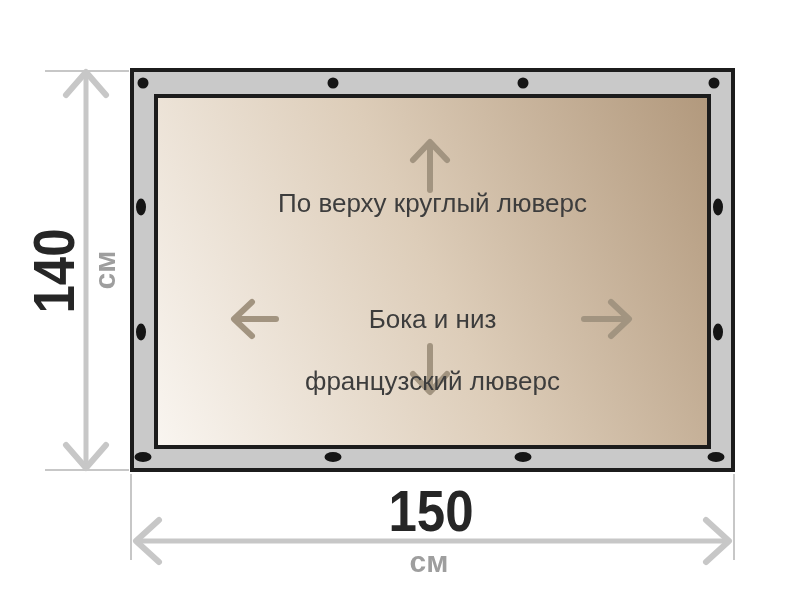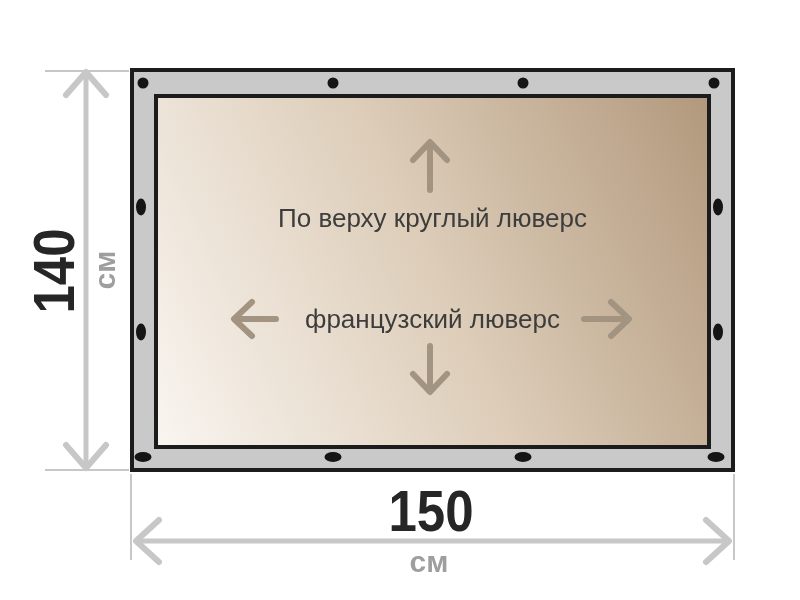--- a/index.html
+++ b/index.html
@@ -45,21 +45,21 @@
     stroke: var(--arrow-tan, #a29480); fill: none;
     stroke-width: 6; stroke-linecap: round; stroke-linejoin: round;
   }
   .note {
     position: absolute; left: 154px; width: 557px;
     text-align: center;
     color: var(--text-dark, #3d3d3d);
     font-size: 26px; line-height: 31px;
     white-space: pre-line;
   }
-  .note.top { top: 203px; }
+  .note.top { top: 188px; }
   .note.center { top: 273px; }
   .dim-num {
     position: absolute;
     color: var(--num-dark, #262626);
     font-size: 58px; font-weight: bold;
     white-space: nowrap; line-height: 1;
   }
   .dim-unit {
     position: absolute;
     color: var(--unit-gray, #9e9e9e);
@@ -122,20 +122,21 @@
       <polyline points="252,302 234,319 252,336"></polyline>
     </g>
     <g class="tanarrow">
       <line x1="584" y1="319" x2="626" y2="319"></line>
       <polyline points="611,302 629,319 611,336"></polyline>
     </g>
   </svg>
 
   <div class="note top">По верху круглый люверс</div>
   <div class="note center">
+    <div>Бока и низ</div>
     <div>французский люверс</div>
   </div>
 
   <div class="dim-num h-num">140</div>
   <div class="dim-unit h-unit">см</div>
   <div class="dim-num w-num">150</div>
   <div class="dim-unit w-unit">см</div>
 
 </div>
 

